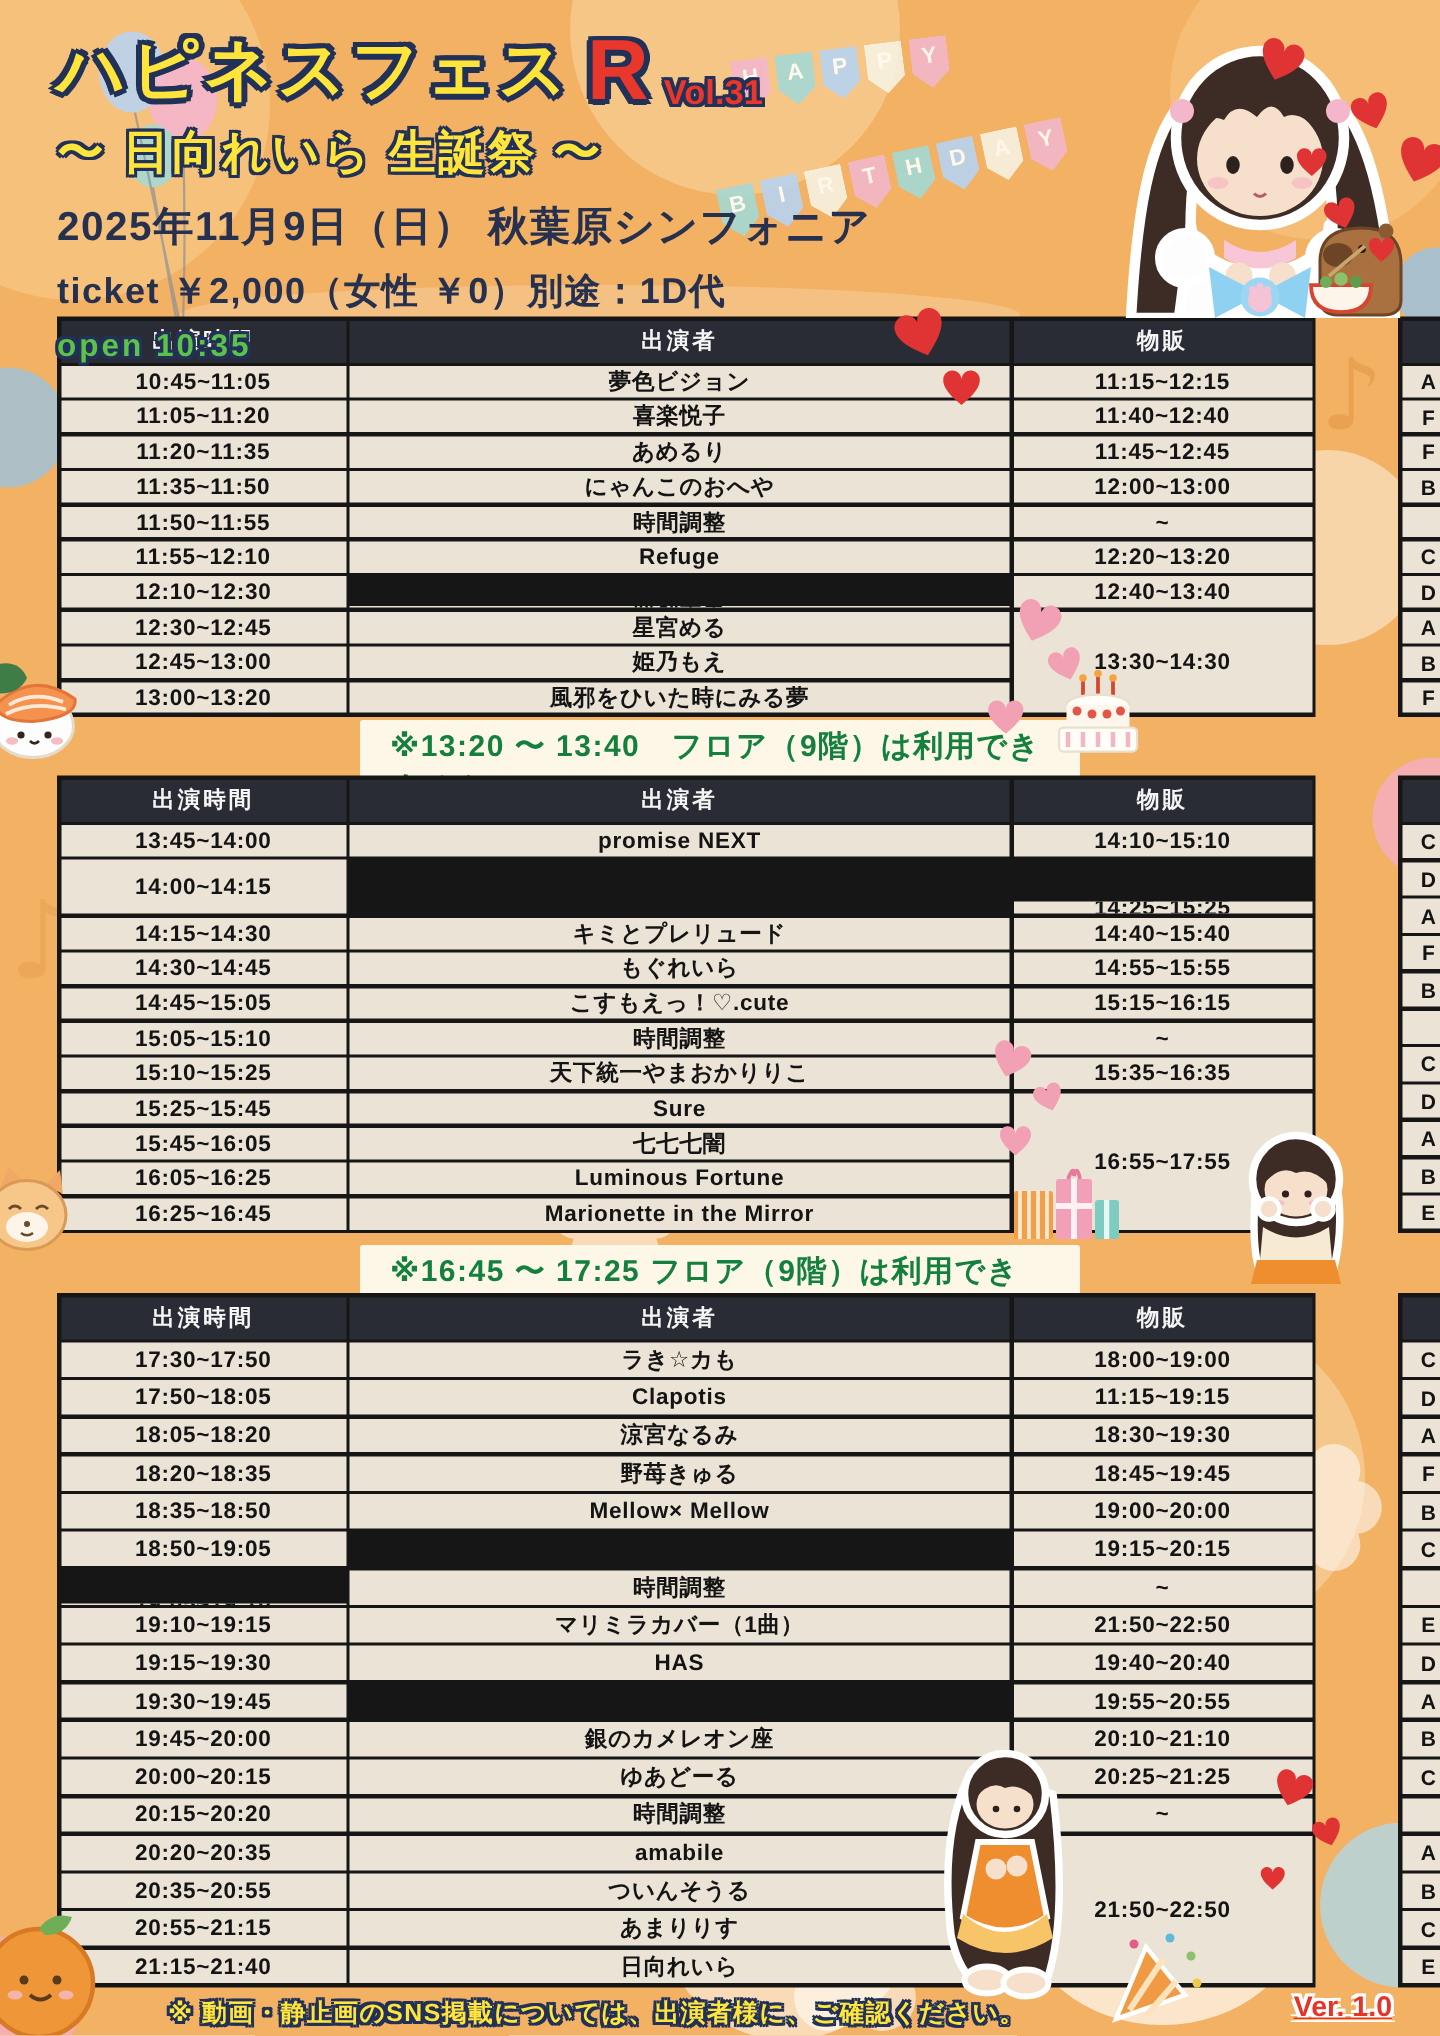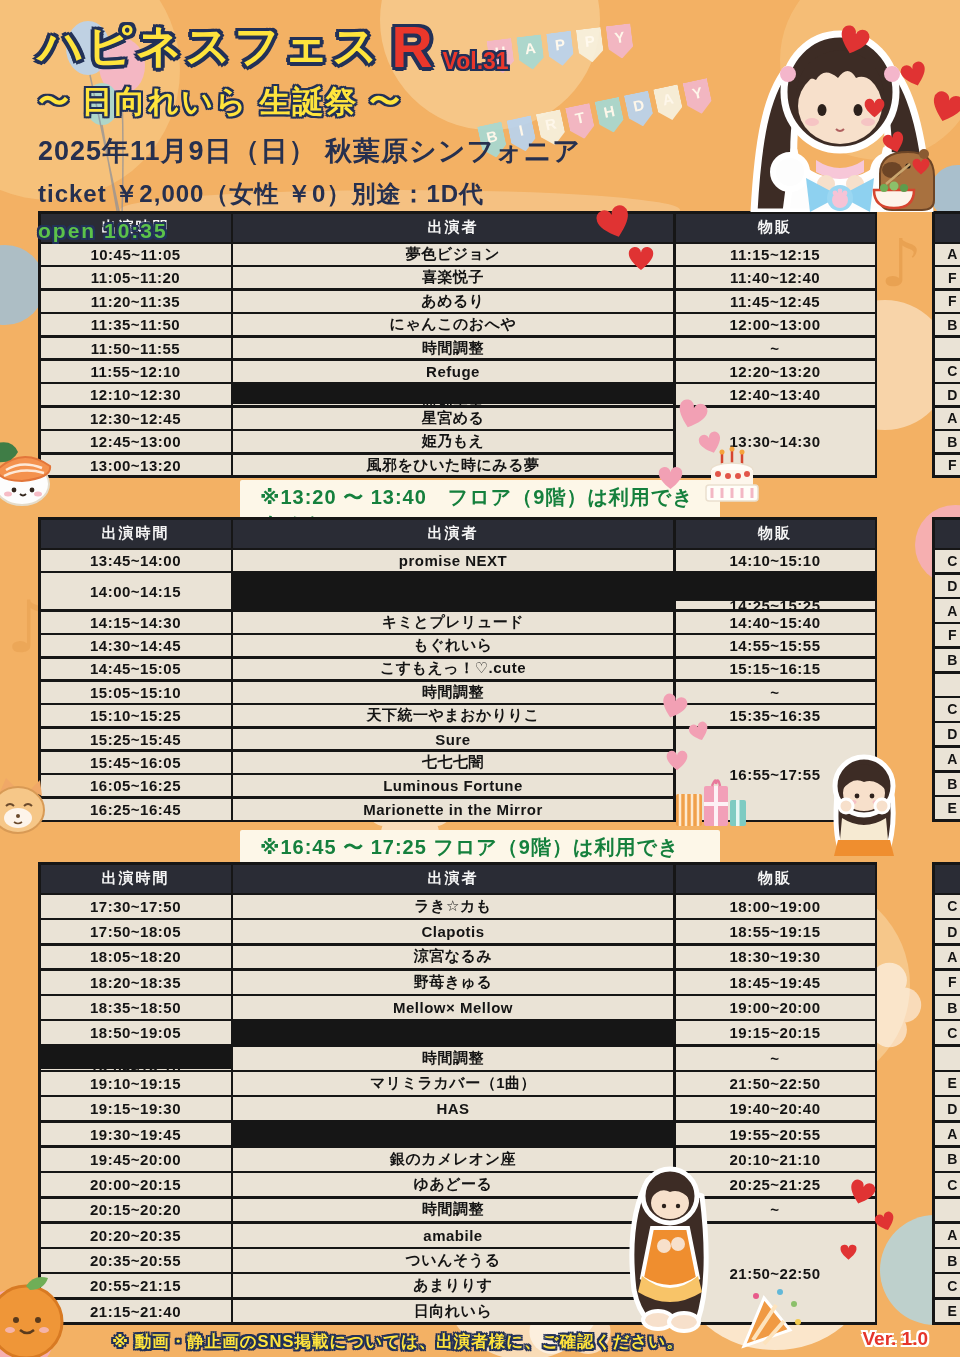--- a/index.html
+++ b/index.html
@@ -11,21 +11,21 @@
   
   .bg { position:absolute; inset:0; z-index:0; }
   .blob { position:absolute; border-radius:50%; }
   .note { position:absolute; color:#e8a050; font-weight:bold; font-family:"DejaVu Sans",sans-serif; }
   .flower { position:absolute; }
 
   
   .hdr { position:absolute; left:38px; top:22px; z-index:4; }
   .o-navy-lg { text-shadow:-3px -3px 0 #223158,3px -3px 0 #223158,-3px 3px 0 #223158,3px 3px 0 #223158,0 -3px 0 #223158,0 4px 0 #223158,-4px 0 0 #223158,4px 0 0 #223158; }
   .o-navy { text-shadow:-2px -2px 0 #223158,2px -2px 0 #223158,-2px 2px 0 #223158,2px 2px 0 #223158,0 -2px 0 #223158,0 2px 0 #223158,-2px 0 0 #223158,2px 0 0 #223158; }
-  .o-white { text-shadow:-2px -2px 0 #fff,2px -2px 0 #fff,-2px 2px 0 #fff,2px 2px 0 #fff,0 2px 0 #fff,0 -2px 0 #fff; }
+  .o-white { text-shadow:-2px -2px 0 #fff,2px -2px 0 #fff,-2px 2px 0 #fff,2px 2px 0 #fff,0 2px 0 #fff,0 -2px 0 #fff;text-decoration:underline; }
   .title-line { display:flex; align-items:flex-start; gap:10px; }
   .title { font-size:45px; font-weight:bold; color:#ffe43c; letter-spacing:3px; line-height:1.05; }
   .title-r { font-size:57px; font-weight:bold; color:#ea372b; line-height:.9; }
   .vol { font-size:23px; font-weight:bold; color:#ea372b; margin-top:26px; }
   .subtitle { font-size:31px; font-weight:bold; color:#ffe43c; letter-spacing:2px; margin-top:6px; }
   .dateline { font-size:27px; font-weight:bold; color:#26304f; margin-top:10px; letter-spacing:1px; }
   .ticketline { font-size:24px; font-weight:bold; color:#26304f; margin-top:9px; letter-spacing:1px; }
   .openline { font-size:21px; font-weight:bold; color:#5cc24a; margin-top:9px; letter-spacing:2px; }
 
   
@@ -431,21 +431,21 @@
   <div class="tablewrap" style="top:862px;height:463px;">
     <div class="tbl-main" style="grid-template-rows: 28px repeat(17, 1fr);">
         <div class="cell th" style="grid-area: 1 / 1;">出演時間</div>
         <div class="cell th" style="grid-area: 1 / 2;">出演者</div>
         <div class="cell th" style="grid-area: 1 / 3;">物販</div>
         <div class="cell time" style="grid-area: 2 / 1;">17:30~17:50</div>
         <div class="cell perf" style="grid-area: 2 / 2;">ラき☆カも</div>
         <div class="cell goods" style="grid-area: 2 / 3;">18:00~19:00</div>
         <div class="cell time" style="grid-area: 3 / 1;">17:50~18:05</div>
         <div class="cell perf" style="grid-area: 3 / 2;">Clapotis</div>
-        <div class="cell goods" style="grid-area: 3 / 3;">18:55~19:15</div>
+        <div class="cell goods" style="grid-area: 3 / 3;">11:15~19:15</div>
         <div class="cell time" style="grid-area: 4 / 1;">18:05~18:20</div>
         <div class="cell perf" style="grid-area: 4 / 2;">涼宮なるみ</div>
         <div class="cell goods" style="grid-area: 4 / 3;">18:30~19:30</div>
         <div class="cell time" style="grid-area: 5 / 1;">18:20~18:35</div>
         <div class="cell perf" style="grid-area: 5 / 2;">野苺きゅる</div>
         <div class="cell goods" style="grid-area: 5 / 3;">18:45~19:45</div>
         <div class="cell time" style="grid-area: 6 / 1;">18:35~18:50</div>
         <div class="cell perf" style="grid-area: 6 / 2;">Mellow× Mellow</div>
         <div class="cell goods" style="grid-area: 6 / 3;">19:00~20:00</div>
         <div class="cell time" style="grid-area: 7 / 1;">18:50~19:05</div>

